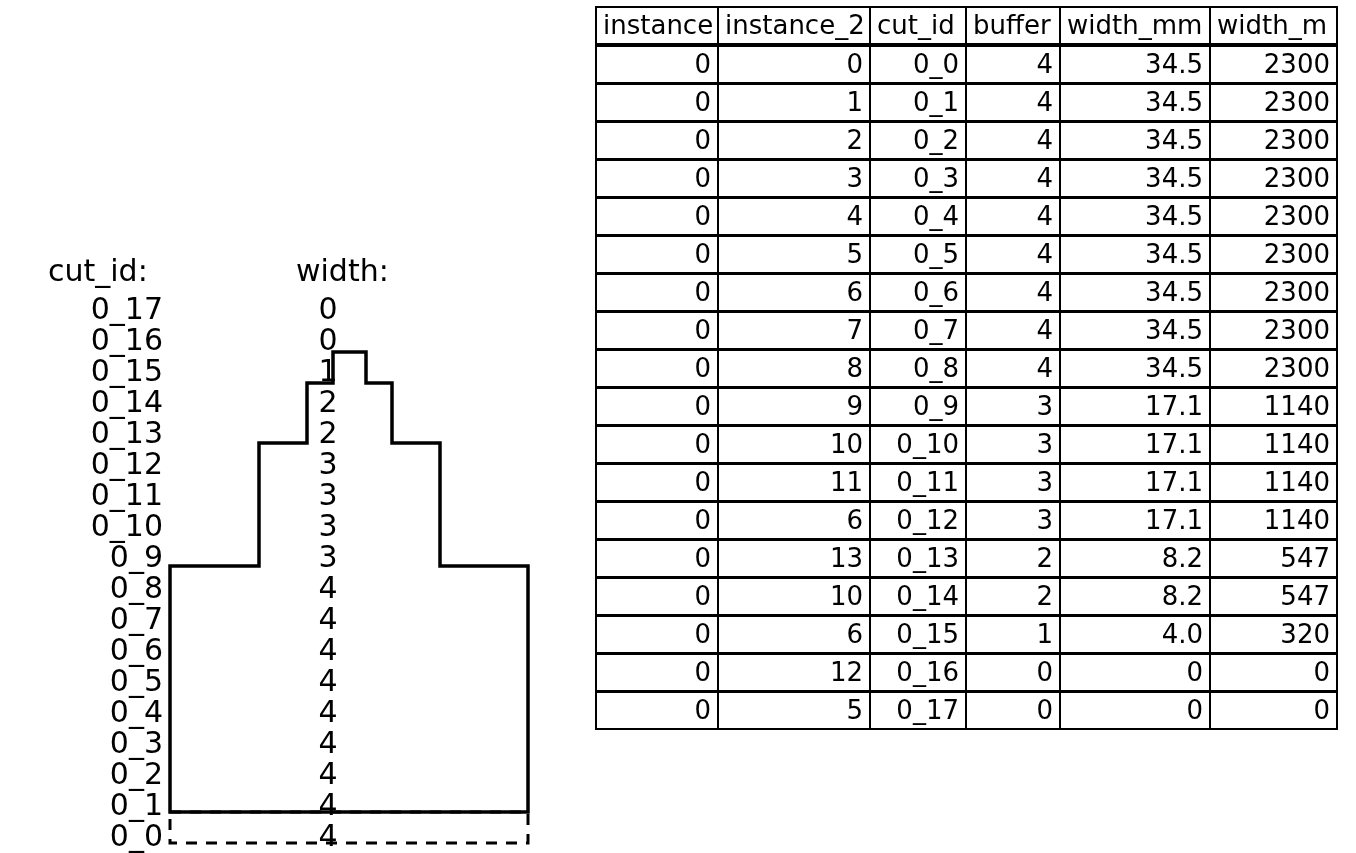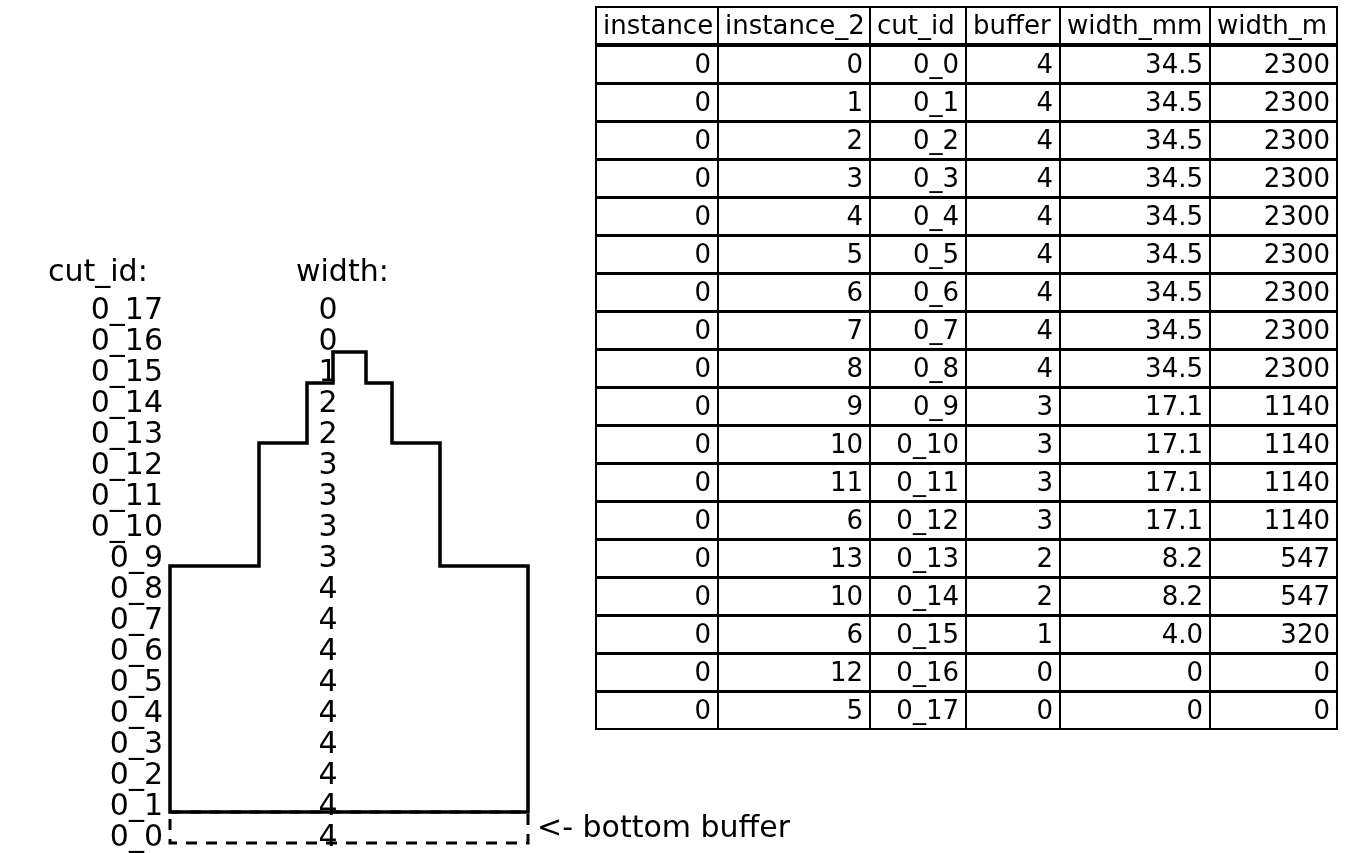--- a/index.html
+++ b/index.html
@@ -182,21 +182,20 @@
     <div class="row-label">4</div>
     <div class="row-label">4</div>
     <div class="row-label">4</div>
     <div class="row-label">4</div>
     <div class="row-label">4</div>
     <div class="row-label">4</div>
     <div class="row-label">4</div>
   </div>
 
 
-  <div class="annotation" id="bottom-buffer-note">&lt;- bottom buffer</div>
 </div>
 
 <div id="data-table-wrap">
   <table class="data-table">
     <colgroup>
       <col class="c-instance">
         <col class="c-instance2">
         <col class="c-cutid">
       <col class="c-width">
         <col class="c-widthmm">

